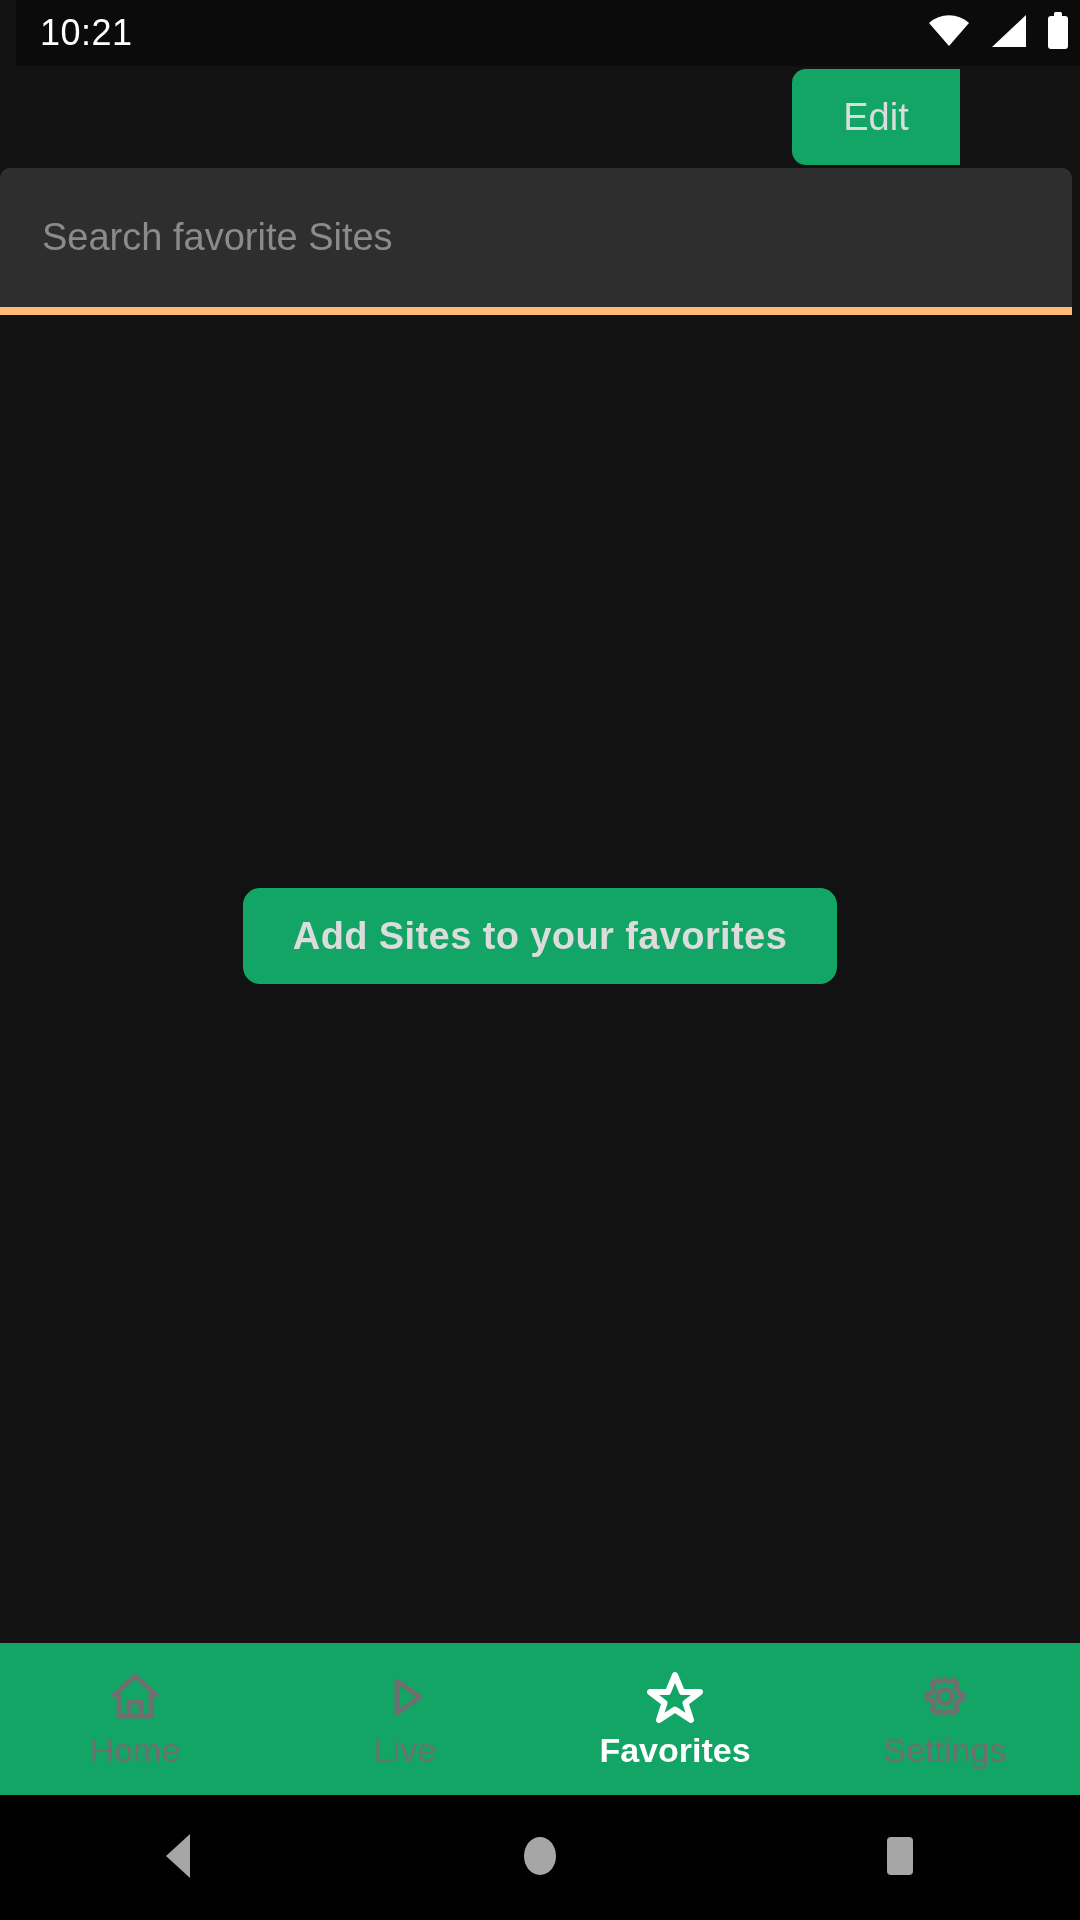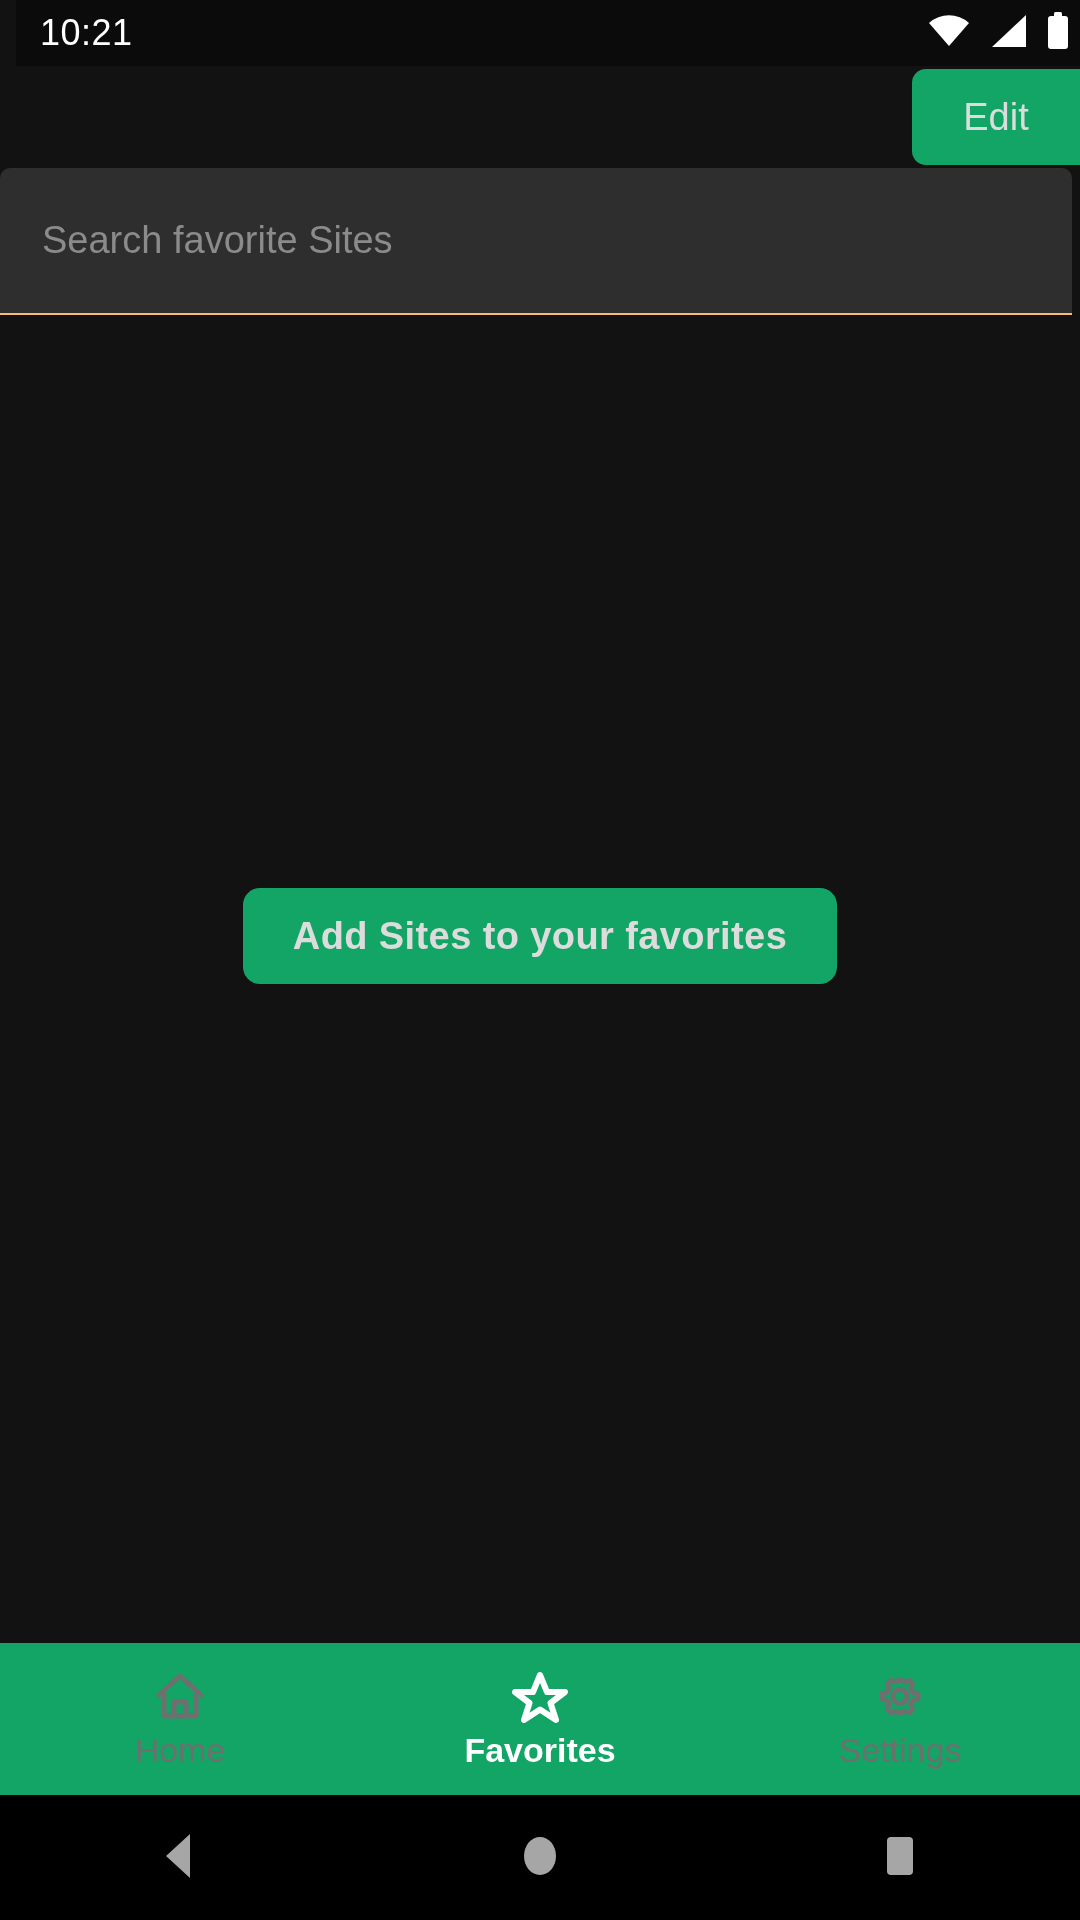--- a/index.html
+++ b/index.html
@@ -24,21 +24,21 @@
   }
   #status-clock {
     color:#ffffff; font-size:36px; letter-spacing:0.5px; line-height:1;
     font-family:"Liberation Sans", sans-serif;
   }
   #status-icons { display:flex; align-items:center; gap:18px; }
   .sicon { display:block; }
 
   
   #header-bar {
-    position:absolute; left:0; top:66px; width:1080px; height:102px;
+    position:absolute; left:0; top:66px; width:960px; height:102px;
     background:#121212;
     display:flex; align-items:center; justify-content:flex-end;
   }
   #edit-button {
     width:168px; height:96px;
     background:#12a566;
     border-radius:14px 0 0 14px;
     border:none;
     display:flex; align-items:center; justify-content:center;
     color:#dcdcdc; font-size:38px;
@@ -46,21 +46,21 @@
     cursor:pointer;
     margin-right:0;
     position:relative; left:0;
   }
 
   
   #search-wrap {
     position:absolute; left:0; top:168px; width:1072px; height:147px;
     background:#2e2e2e;
     border-radius:10px 10px 0 0;
-    border-bottom:2px solid #fdba74;
+    border-bottom:8px solid #fdba74;
     display:flex; align-items:center;
   }
   #search-input {
     width:100%; height:100%;
     background:transparent; border:none; outline:none;
     color:#d6d6d6;
     font-size:38px;
     font-family:"Liberation Sans", sans-serif;
     padding:0 42px;
   }
@@ -164,20 +164,28 @@
       <span class="tab-icon">
         <svg width="54" height="52" viewBox="0 0 54 52">
           <path d="M6 24 L27 5 L48 24" fill="none" stroke="#6f6f6f" stroke-width="5" stroke-linecap="round" stroke-linejoin="round"></path>
           <path d="M11 22 L11 45 L43 45 L43 22" fill="none" stroke="#6f6f6f" stroke-width="5" stroke-linejoin="round"></path>
           <path d="M21 45 L21 31 L33 31 L33 45" fill="none" stroke="#6f6f6f" stroke-width="5" stroke-linejoin="round"></path>
         </svg>
       </span>
       <span class="tab-label">Home</span>
     </div>
 
+    <div class="tab-item inactive">
+      <span class="tab-icon">
+        <svg width="54" height="52" viewBox="0 0 54 52">
+          <path d="M19 10 L42 26 L19 42 Z" fill="none" stroke="#6f6f6f" stroke-width="5" stroke-linejoin="round"></path>
+        </svg>
+      </span>
+      <span class="tab-label">Live</span>
+    </div>
 
     <div class="tab-item active">
       <span class="tab-icon">
         <svg width="56" height="52" viewBox="0 0 56 52">
           <path d="M28 4 L35 21 L53 21 L38.5 32 L44 49 L28 38.5 L12 49 L17.5 32 L3 21 L21 21 Z" fill="none" stroke="#ffffff" stroke-width="6" stroke-linejoin="round"></path>
         </svg>
       </span>
       <span class="tab-label">Favorites</span>
     </div>
 

